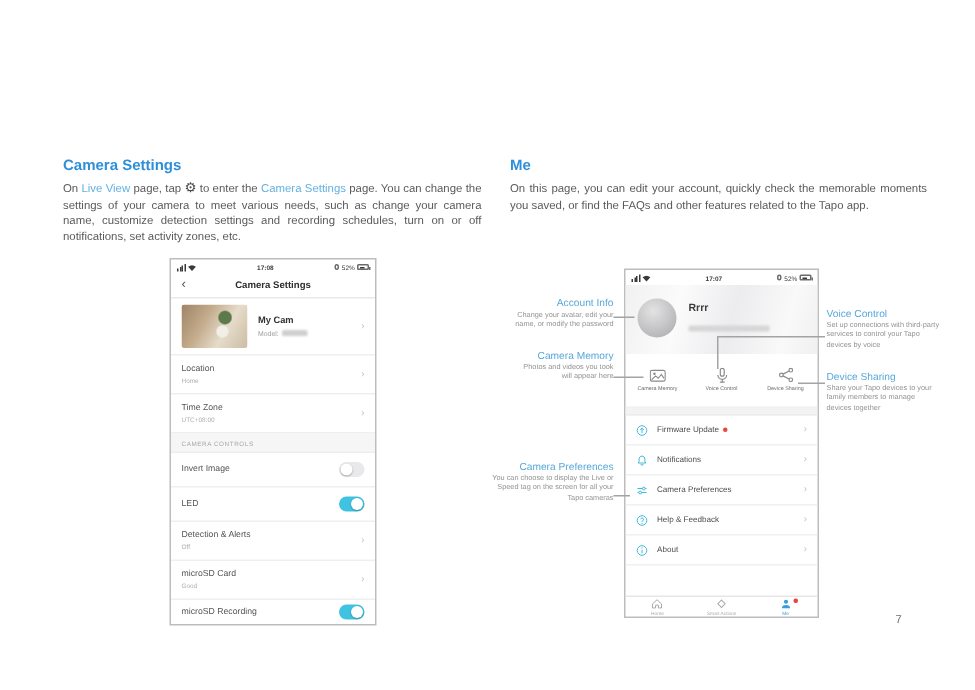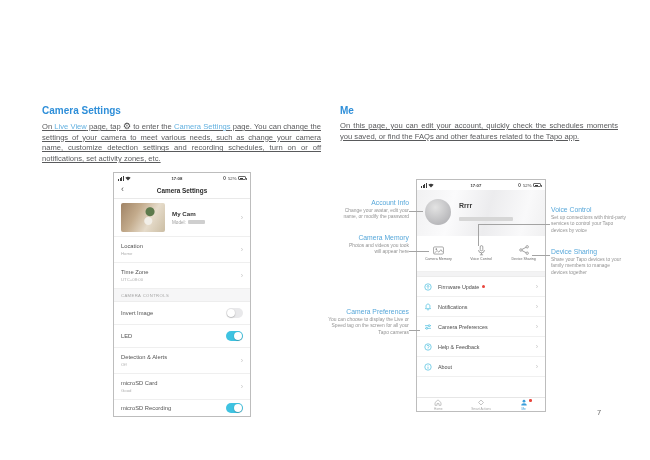--- a/index.html
+++ b/index.html
@@ -2,21 +2,21 @@
 <html><head>
 <meta charset="utf-8">
 <style>
   * { margin:0; padding:0; box-sizing:border-box; }
   html,body { width:650px; height:460px; background:#fff; }
   body { font-family:"Liberation Sans","DejaVu Sans",sans-serif; color:#595a5c; }
   .page { position:relative; width:650px; height:460px; background:#ffffff; overflow:hidden; }
 
   
   .sec-title { position:absolute; font-size:10px; font-weight:bold; color:#2f8fd9; }
-  .sec-para  { position:absolute; font-size:7.6px; line-height:10.6px; color:#595a5c; text-align:justify;text-decoration:underline; }
+  .sec-para  { position:absolute; font-size:7.6px; line-height:10.6px; color:#595a5c; text-align:justify; }
   .link { color:#63b1e0; }
   .gear { font-family:"DejaVu Sans",sans-serif; font-size:9px; color:#4a4a4a; }
   .pagenum { position:absolute; left:597px; top:408px; font-size:7.5px; color:#6d6d6d; }
 
   
   .phone { position:absolute; background:#fff; border:1px solid #bdbdbd; display:flex; flex-direction:column; overflow:hidden; }
   .statusbar { display:flex; align-items:center; padding:0 4px; font-size:4.3px; color:#3a3a3a; flex:0 0 10px; }
   .st-left,.st-right { display:flex; align-items:center; gap:1.5px; }
   .st-mid { flex:1; text-align:center; font-weight:bold; }
   .sig { display:flex; align-items:flex-end; gap:0.5px; }
@@ -84,21 +84,21 @@
 <body>
 
 <div class="page">
 
   <div class="sec-title" style="left:42px; top:105px;">Camera Settings</div>
   <div class="sec-para" style="left:42px; top:121px; width:279px;">
     <span>On </span><span class="link">Live View</span><span> page, tap </span><span class="gear">⚙</span><span> to enter the </span><span class="link">Camera Settings</span><span> page. You can change the settings of your camera to meet various needs, such as change your camera name, customize detection settings and recording schedules, turn on or off notifications, set activity zones, etc.</span>
   </div>
 
   <div class="sec-title" style="left:340px; top:105px;">Me</div>
-  <div class="sec-para" style="left:340px; top:121px; width:278px;">On this page, you can edit your account, quickly check the schedules moments you saved, or find the FAQs and other features related to the Tapo app.</div>
+  <div class="sec-para" style="left:340px; top:121px; width:278px;">On this page, you can edit your account, quickly check the memorable moments you saved, or find the FAQs and other features related to the Tapo app.</div>
 
   <div class="phone" style="left:113px; top:172px; width:138px; height:245px;">
     <div class="statusbar">
       <div class="st-left">
         <span class="sig">
             <i style="height:2px"></i>
             <i style="height:3px"></i>
             <i style="height:4px"></i>
             <i style="height:5px"></i>
           </span>

